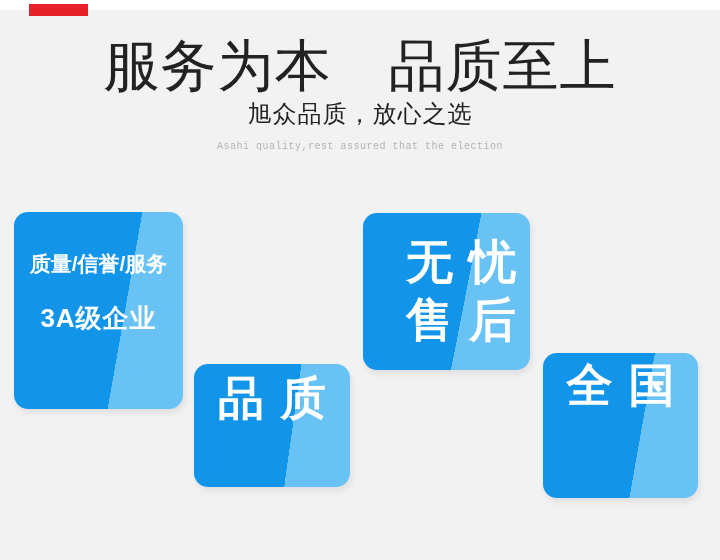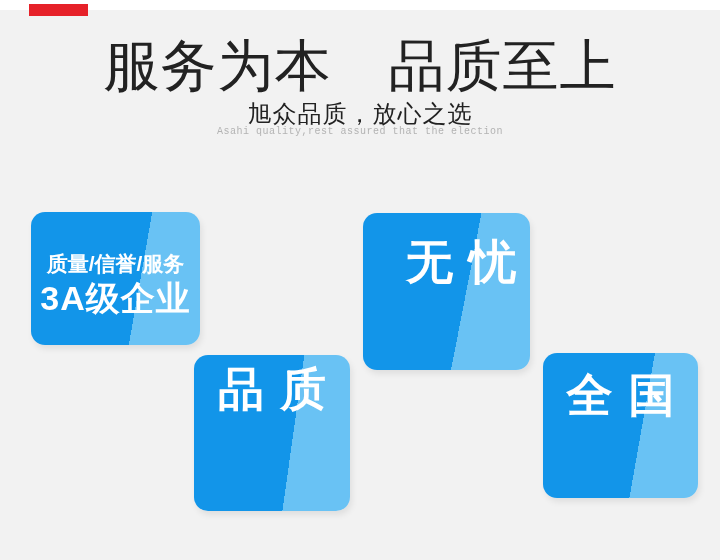--- a/index.html
+++ b/index.html
@@ -26,21 +26,21 @@
   }
   .subtitle{
     position:absolute;left:0;top:100px;width:720px;
     text-align:center;
     font-size:24px;line-height:28px;font-weight:400;
     color:var(--text-dark,#111111);
     letter-spacing:1px;
     font-family:"Liberation Serif",serif;
   }
   .subtitle-en{
-    position:absolute;left:0;top:125px;width:720px;
+    position:absolute;left:0;top:140px;width:720px;
     text-align:center;
     font-size:10px;line-height:14px;
     color:var(--subtitle-gray,#b3b3b3);
     letter-spacing:0.5px;
     font-family:"Liberation Mono",monospace;
   }
   .badge{
     position:absolute;border-radius:14px;
     color:var(--badge-text,#ffffff);
     font-weight:bold;text-align:center;
@@ -48,66 +48,67 @@
     box-sizing:border-box;
     font-family:"Liberation Sans",sans-serif;
   }
   .badge-big-line{
     font-size:46px;line-height:60px;
     letter-spacing:16px;padding-left:16px;
     white-space:nowrap;
   }
   #badge-2 .badge-big-line{font-size:47px;line-height:58px;margin-left:27px;}
   #badge-1{
-    left:31px;top:212px;width:169px;height:133px;
+    left:14px;top:212px;width:169px;height:197px;
     background:linear-gradient(100deg,var(--badge-main,#1295e9) 63%,var(--badge-light,#69c2f4) 63%);
     padding-top:40px;
   }
   #badge-2{
     left:363px;top:213px;width:167px;height:157px;
     background:linear-gradient(101deg,var(--badge-main,#1295e9) 60%,var(--badge-light,#69c2f4) 60%);
     padding-top:20px;
   }
   #badge-3{
-    left:194px;top:355px;width:156px;height:156px;
+    left:194px;top:364px;width:156px;height:123px;
     background:linear-gradient(98deg,var(--badge-main,#1295e9) 62%,var(--badge-light,#69c2f4) 62%);
     padding-top:4px;
   }
   #badge-4{
     left:543px;top:353px;width:155px;height:145px;
     background:linear-gradient(100deg,var(--badge-main,#1295e9) 62%,var(--badge-light,#69c2f4) 62%);
-    padding-top:12px;
+    padding-top:2px;
   }
   .badge1-line1{
     font-size:21px;line-height:24px;letter-spacing:0;
     white-space:nowrap;
   }
   .badge1-line2{
-    margin-top:2px;
-    font-size:34px;line-height:40px;letter-spacing:1px;
+    margin-top:22px;
+    font-size:26px;line-height:40px;letter-spacing:1px;
     white-space:nowrap;
   }
 </style>
 </head>
 <body>
 
 <div class="top-strip"></div>
 <div class="red-bar"></div>
 
 <div class="title">服务为本　品质至上</div>
 <div class="subtitle">旭众品质，放心之选</div>
 <div class="subtitle-en">Asahi quality,rest assured that the election</div>
 
 <div id="badge-1" class="badge">
   <div class="badge1-line1">质量/信誉/服务</div>
   <div class="badge1-line2">3A级企业</div>
 </div>
 
 <div id="badge-2" class="badge">
   <div class="badge-big-line">无忧</div>
+  <div class="badge-big-line">售后</div>
 </div>
 
 <div id="badge-3" class="badge">
   <div class="badge-big-line">品质</div>
 </div>
 
 <div id="badge-4" class="badge">
   <div class="badge-big-line">全国</div>
 </div>
 

